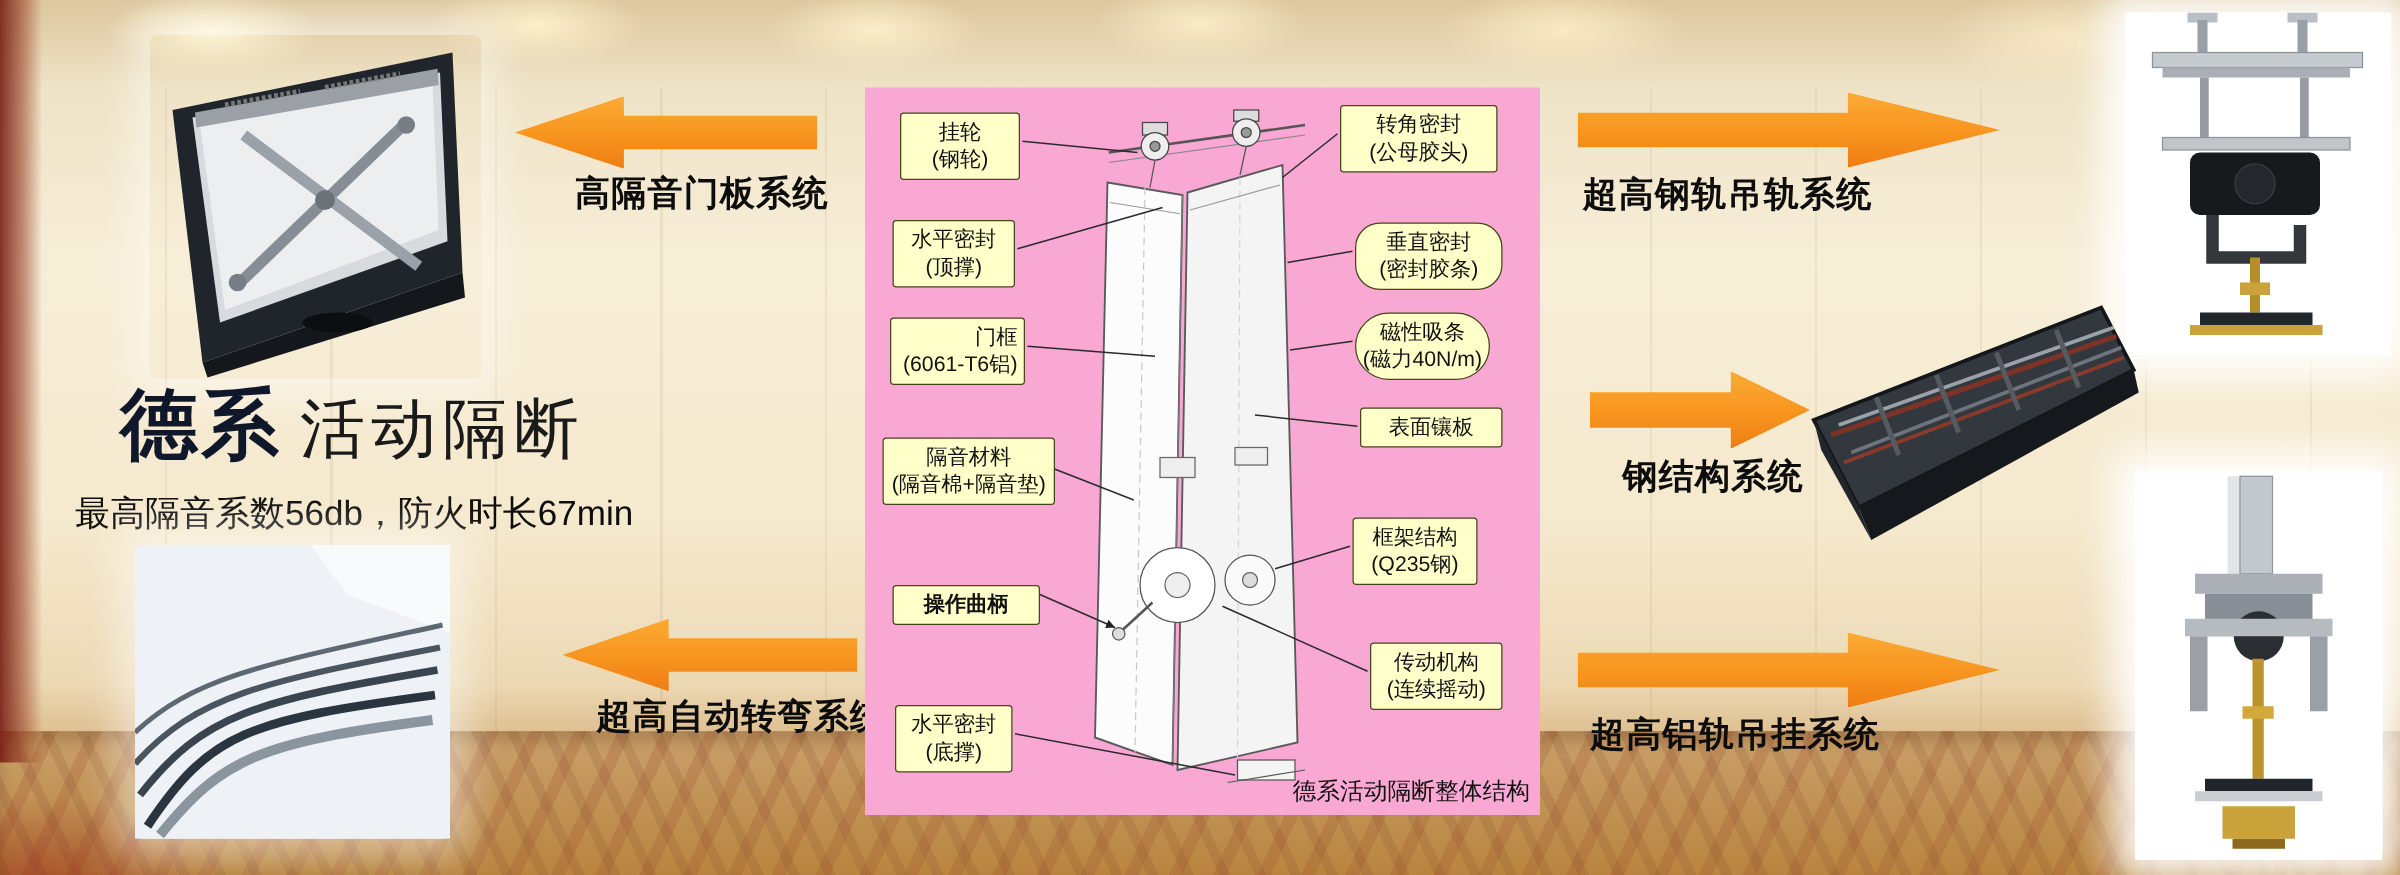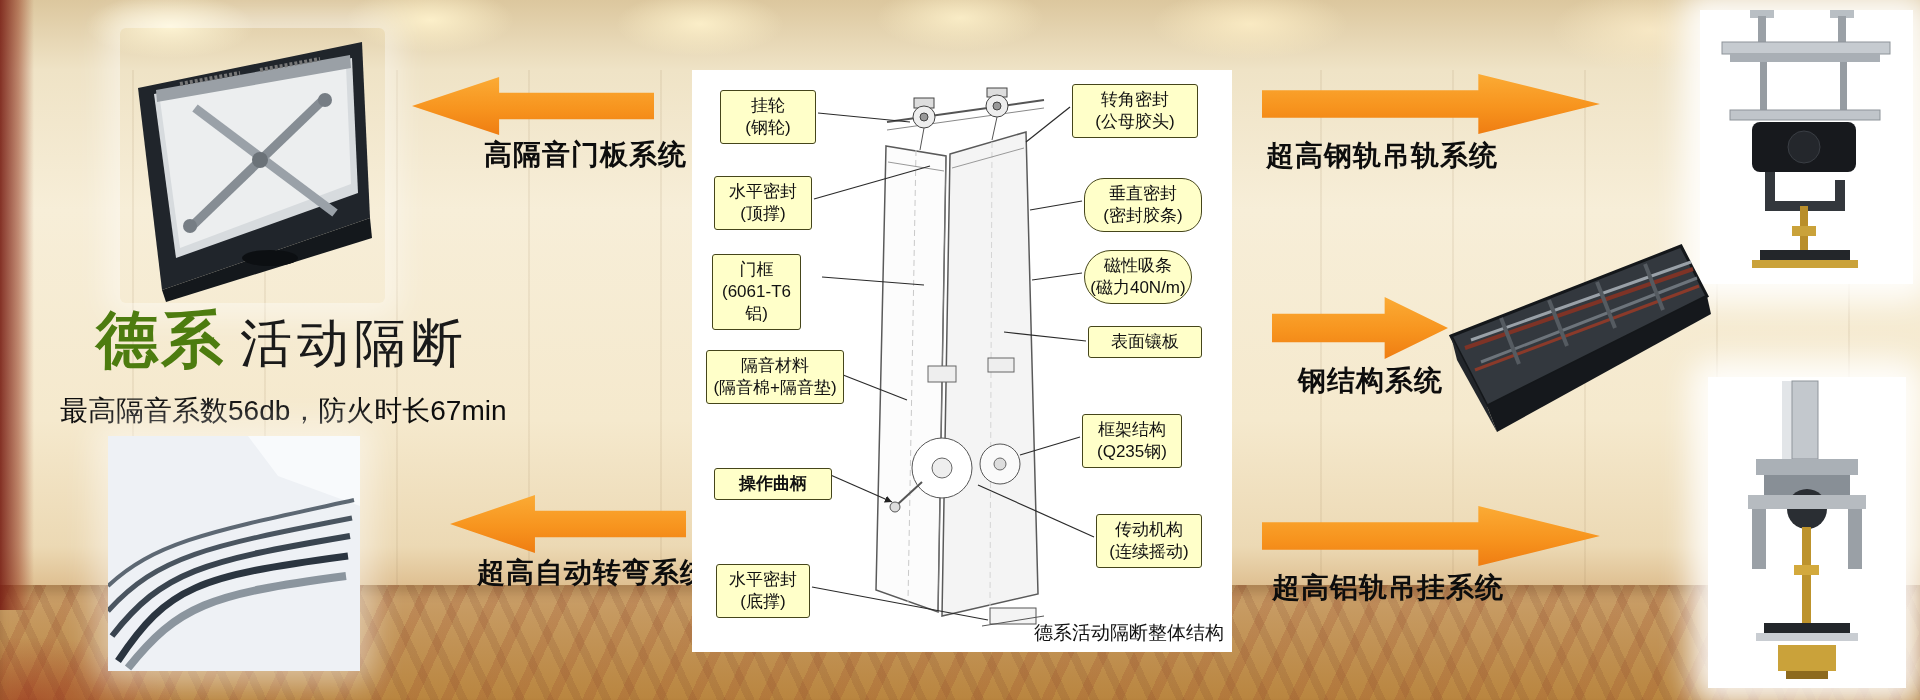--- a/index.html
+++ b/index.html
@@ -38,48 +38,48 @@
   .glow-soft { box-shadow:0 0 30px 14px rgba(255,255,255,.45); border-radius:6px; }
   .card-white { background:#fff; border-radius:8px; box-shadow:0 0 30px 18px rgba(255,255,255,.9); }
   .photo-door  { left:120px; top:28px;  width:265px; height:275px; }
   .photo-curve { left:108px; top:436px; width:252px; height:235px; background:#eef1f5; }
   .photo-rail-top { left:1700px; top:10px;  width:213px; height:274px; }
   .photo-steel    { left:1445px; top:236px; width:267px; height:227px; }
   .photo-alu      { left:1708px; top:377px; width:198px; height:311px; }
 
   
   .title-line { position:absolute; left:96px; top:298px; white-space:nowrap; }
-  .brand   { font-size:62px; font-weight:900; color:#4d7c0f; letter-spacing:3px; }
+  .brand   { font-size:62px; font-weight:900; color:#0f172a; letter-spacing:3px; }
   .product { font-size:52px; font-weight:500; color:#1a1a1a; margin-left:14px; letter-spacing:5px; }
   .subtitle { position:absolute; left:60px; top:392px; font-size:28px; color:#0d0d0d; white-space:nowrap; }
 
   
   .arrow { position:absolute; background:linear-gradient(180deg,#fbab35 0%,#f7941e 55%,#ef7d12 100%); }
   .dir-left  { clip-path:polygon(100% 27%,36% 27%,36% 0,0 50%,36% 100%,36% 73%,100% 73%); }
   .dir-right { clip-path:polygon(0 27%,64% 27%,64% 0,100% 50%,64% 100%,64% 73%,0 73%); }
   .arrow-lt { left:412px;  top:77px;  width:242px; height:58px; }
   .arrow-lb { left:450px;  top:495px; width:236px; height:58px; }
   .arrow-rt { left:1262px; top:74px;  width:338px; height:60px; }
   .arrow-rm { left:1272px; top:297px; width:176px; height:62px; }
   .arrow-rb { left:1262px; top:506px; width:338px; height:60px; }
   .arrow-label { position:absolute; font-size:28px; font-weight:700; color:#0d0d0d; letter-spacing:1px; white-space:nowrap; }
-  .lbl-lt { left:460px;  top:136px;margin-left:24px; }
+  .lbl-lt { left:460px;  top:136px; }
   .lbl-lb { left:477px;  top:554px; }
   .lbl-rt { left:1266px; top:137px; }
   .lbl-rm { left:1272px; top:362px;margin-left:26px; }
   .lbl-rb { left:1272px; top:569px; }
 
   
-  .diagram-panel { position:absolute; left:692px; top:70px; width:540px; height:582px; background:#ffffff; }
+  .diagram-panel { position:absolute; left:692px; top:70px; width:540px; height:582px; background:#f9a8d4; }
   .diagram-panel svg.art { position:absolute; inset:0; }
   .callout { position:absolute; background:#ffffc9; border:1px solid #45451a; border-radius:3px;
     padding:4px 5px; text-align:center; font-size:17px; line-height:1.3; color:#111; }
   .c-l1 { left:28px;  top:20px;  width:96px; }
   .c-l2 { left:22px;  top:106px; width:98px; }
-  .c-l3 { left:20px;  top:184px; width:89px; }
+  .c-l3 { left:20px;  top:184px; width:108px;text-align:right; }
   .c-l4 { left:14px;  top:280px; width:138px; }
   .c-l5 { left:22px;  top:398px; width:118px;font-weight:bold; }
   .c-l6 { left:24px;  top:494px; width:94px; }
   .c-r1 { left:380px; top:14px;  width:126px; }
   .c-r2 { left:392px; top:108px; width:118px;border-radius:20px; }
   .c-r3 { left:392px; top:180px; width:108px;border-radius:27px; }
   .c-r4 { left:396px; top:256px; width:114px; }
   .c-r5 { left:390px; top:344px; width:100px; }
   .c-r6 { left:404px; top:444px; width:106px; }
   .diagram-caption { position:absolute; left:342px; top:550px; font-size:19px; color:#111; white-space:nowrap;font-family:Liberation Serif, serif; }

